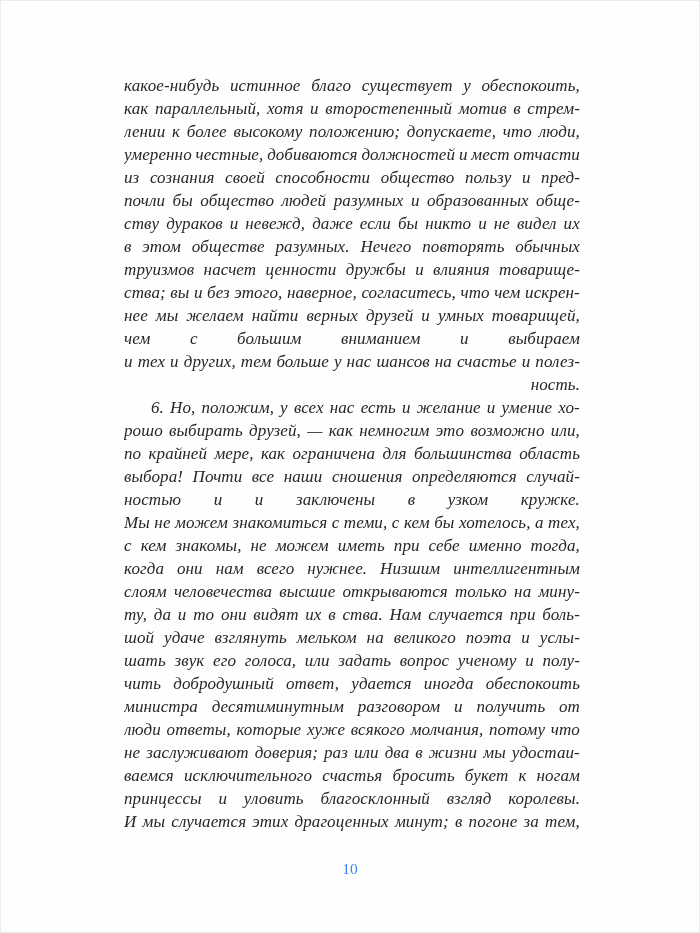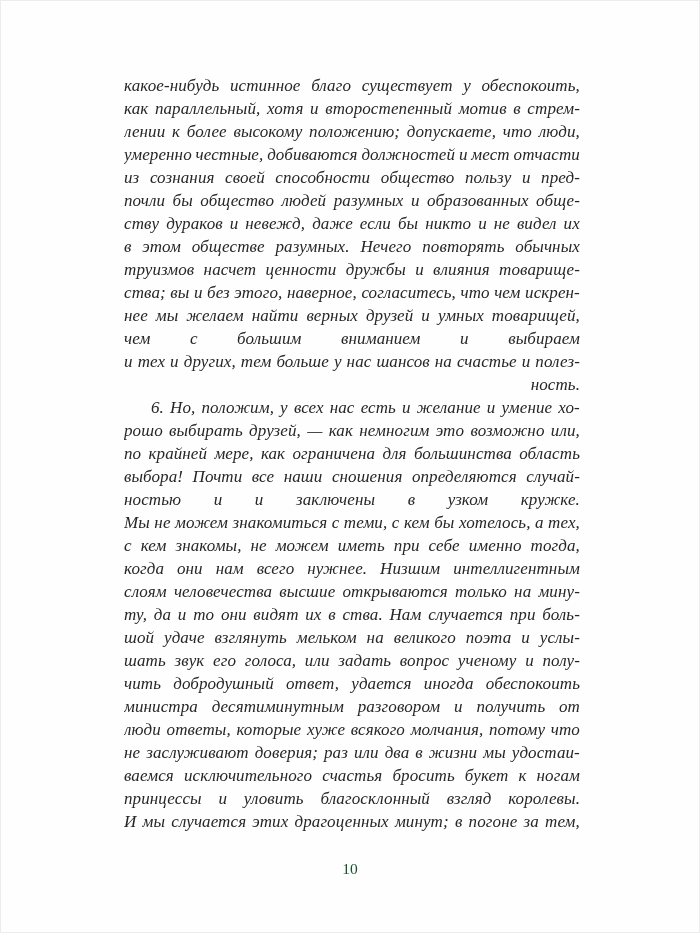--- a/index.html
+++ b/index.html
@@ -40,21 +40,21 @@
   }
   .line.indent { padding-left: 27px; }
   .page-number {
     position: absolute;
     top: 858px;
     left: 0;
     width: 100%;
     text-align: center;
     font-size: 15.5px;
     line-height: 20px;
-    color: #14532d;
+    color: #3b82f6;
   }
 </style>
 </head>
 <body>
 
 <div class="page">
   <div class="text-block" id="text-block">
       <div class="paragraph">
         <div class="line">
           <span>какое-нибудь</span>

